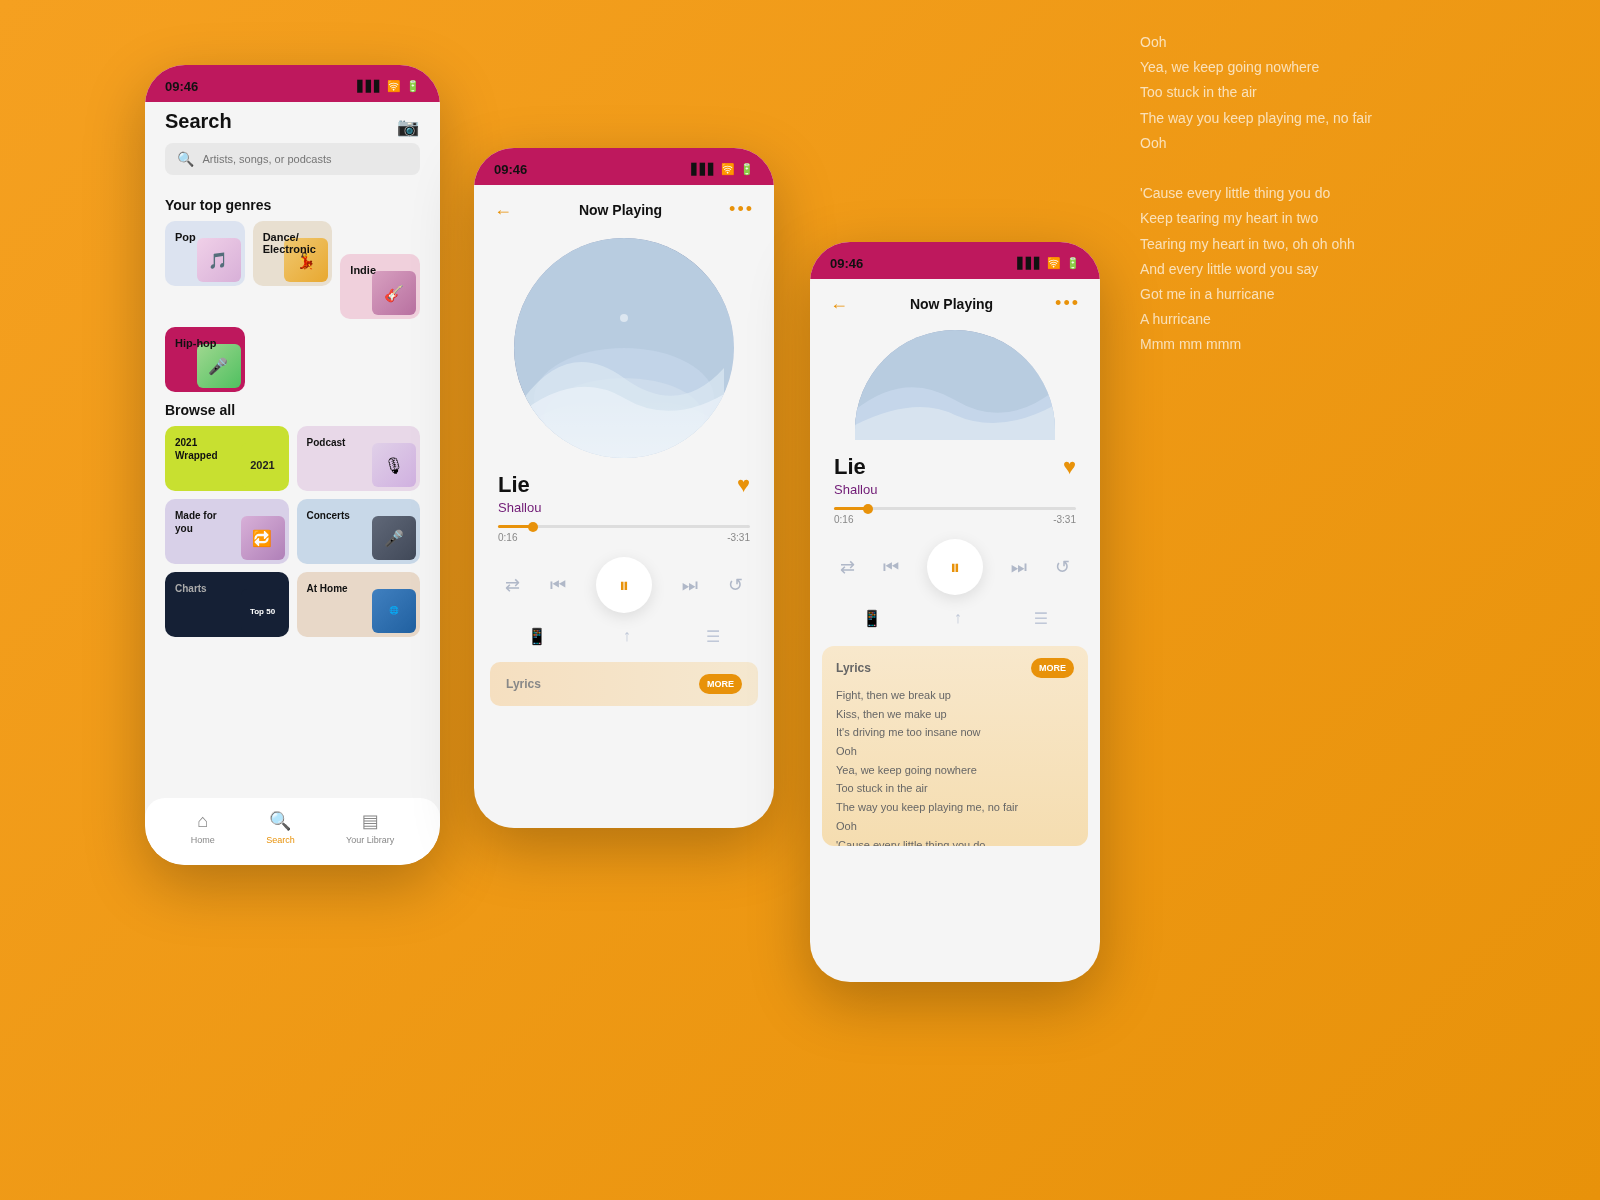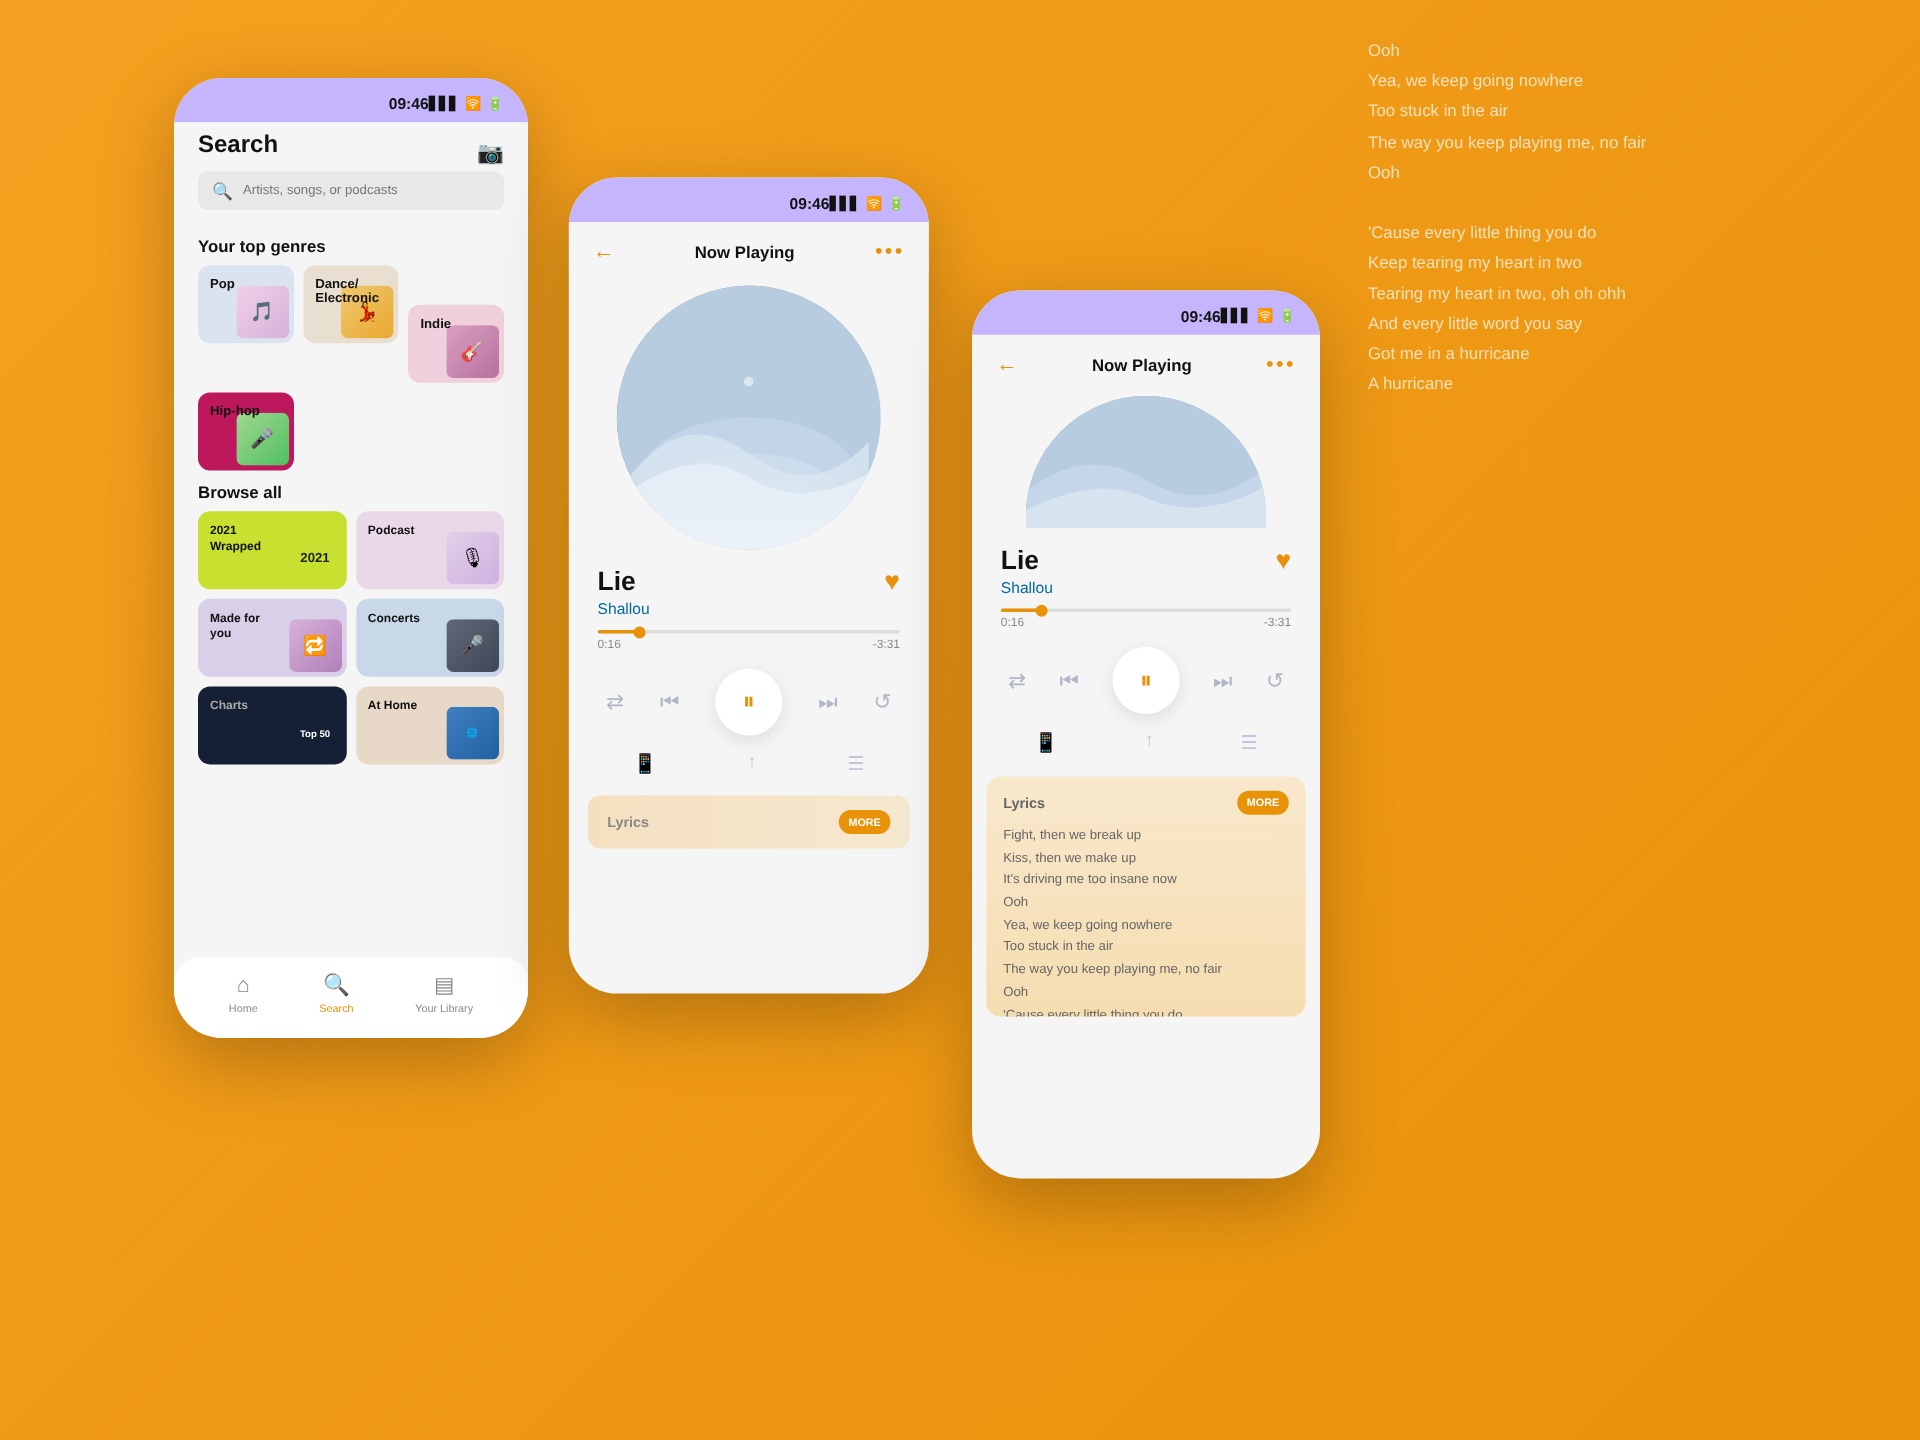--- a/index.html
+++ b/index.html
@@ -37,24 +37,24 @@
     
     .phone-search {
       left: 145px;
       top: 65px;
       width: 295px;
       height: 800px;
     }
 
     .phone-top-bar {
       display: flex;
-      justify-content: flex-end;
+      justify-content: space-between;
       align-items: center;
       padding: 14px 20px 8px;
-      background: #c4b5fd;
+      background: #be185d;
     }
     .status-time {
       font-size: 13px;
       font-weight: 700;
       color: #111;
     }
     .status-icons {
       display: flex;
       gap: 5px;
       align-items: center;
@@ -262,21 +262,21 @@
       justify-content: space-between;
       align-items: flex-start;
     }
     .track-name {
       font-size: 22px;
       font-weight: 700;
       color: #111;
     }
     .track-artist {
       font-size: 13px;
-      color: #0369a1;
+      color: #701a75;
       margin-top: 2px;
     }
     .heart-btn {
       color: #E8920A;
       font-size: 22px;
     }
 
     .progress-bar-container {
       padding: 4px 24px;
     }
@@ -428,20 +428,21 @@
   <div>Too stuck in the air</div>
   <div>The way you keep playing me, no fair</div>
   <div>Ooh</div>
   <div>&nbsp;</div>
   <div>'Cause every little thing you do</div>
   <div>Keep tearing my heart in two</div>
   <div>Tearing my heart in two, oh oh ohh</div>
   <div>And every little word you say</div>
   <div>Got me in a hurricane</div>
   <div>A hurricane</div>
+  <div>Mmm mm mmm</div>
 </div>
 
 <div class="phone phone-search">
 
   <div class="phone-top-bar">
     <span class="status-time">09:46</span>
     <div class="status-icons">
       <span>▋▋▋</span>
       <span>🛜</span>
       <span>🔋</span>

